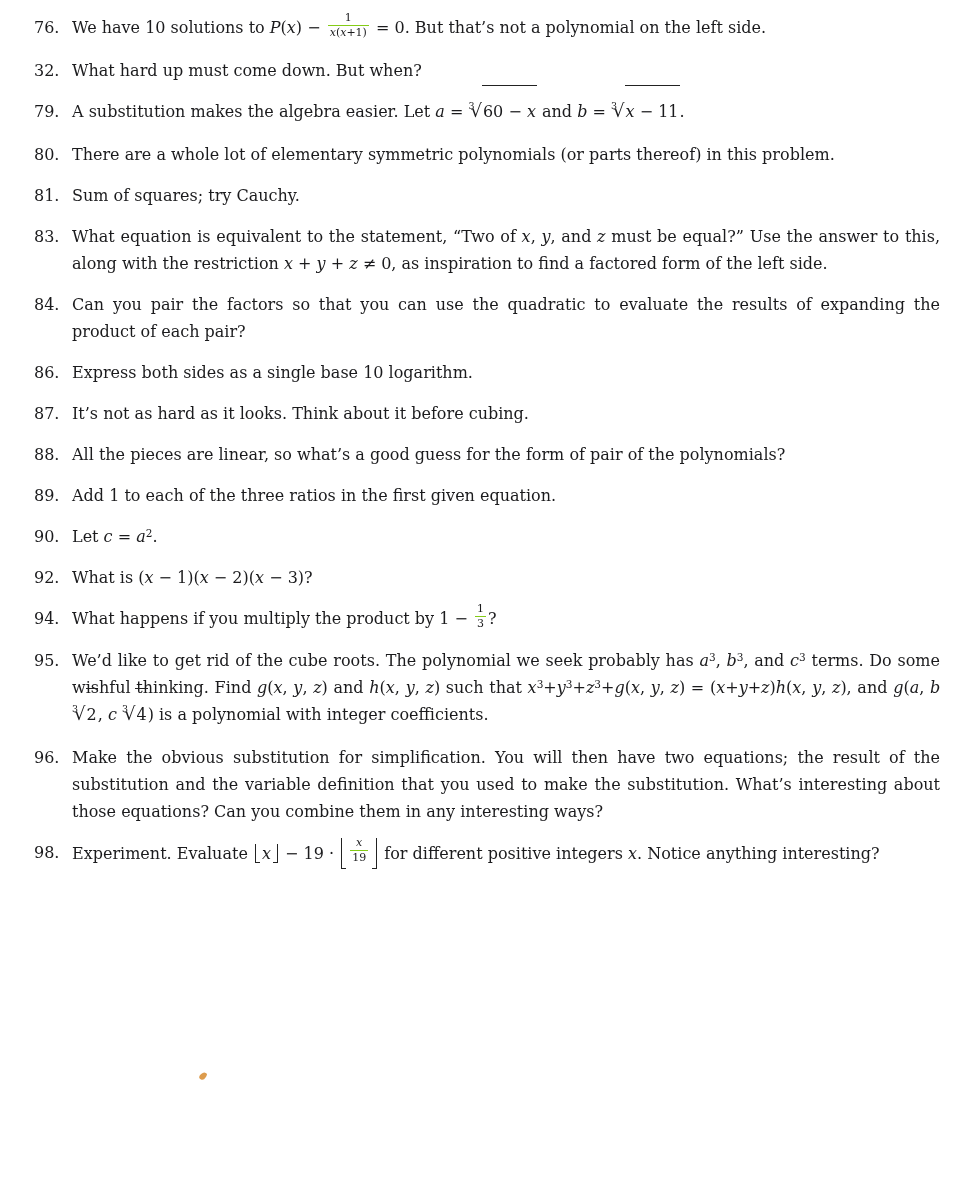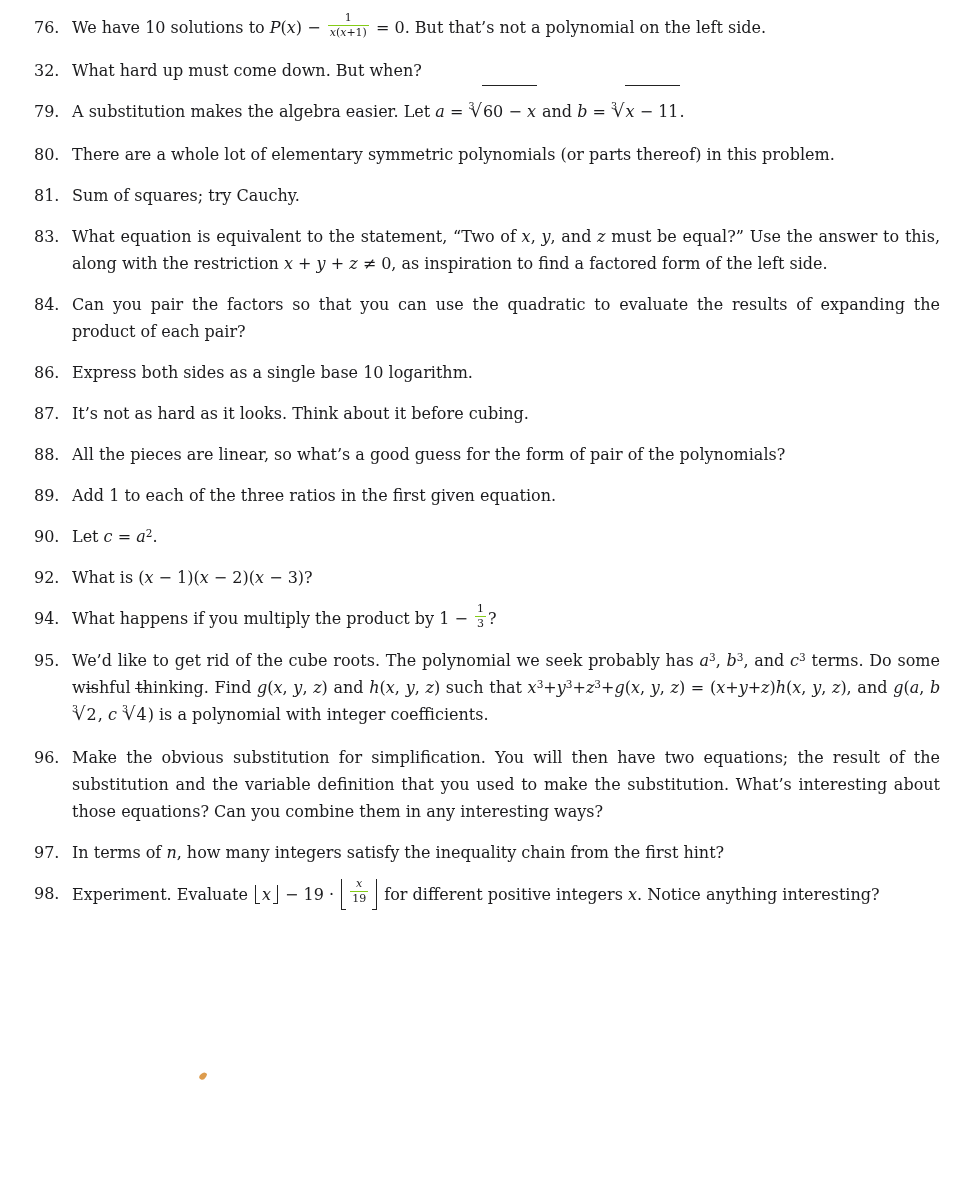--- a/index.html
+++ b/index.html
@@ -181,24 +181,20 @@
             <span class="fden">3</span>
           </span>?</span>
       </li>
       <li class="hint">
         <span class="num">95.</span>
         <span class="body">We’d like to get rid of the cube roots. The polynomial we seek probably has <i class="mi">a</i><sup>3</sup>, <i class="mi">b</i><sup>3</sup>, and <i class="mi">c</i><sup>3</sup> terms. Do some wishful thinking. Find <i class="mi">g</i>(<i class="mi">x</i>, <i class="mi">y</i>, <i class="mi">z</i>) and <i class="mi">h</i>(<i class="mi">x</i>, <i class="mi">y</i>, <i class="mi">z</i>) such that <i class="mi">x</i><sup>3</sup>+<i class="mi">y</i><sup>3</sup>+<i class="mi">z</i><sup>3</sup>+<i class="mi">g</i>(<i class="mi">x</i>, <i class="mi">y</i>, <i class="mi">z</i>) = (<i class="mi">x</i>+<i class="mi">y</i>+<i class="mi">z</i>)<i class="mi">h</i>(<i class="mi">x</i>, <i class="mi">y</i>, <i class="mi">z</i>), and <i class="mi">g</i>(<i class="mi">a</i>, <i class="mi">b</i> <span class="root"><span class="ridx">3</span><span class="rsign">√</span><span class="rarg">2</span></span>, <i class="mi">c</i> <span class="root"><span class="ridx">3</span><span class="rsign">√</span><span class="rarg">4</span></span>) is a polynomial with integer coefficients.</span>
       </li>
       <li class="hint">
         <span class="num">96.</span>
         <span class="body">Make the obvious substitution for simplification. You will then have two equations; the result of the substitution and the variable definition that you used to make the substitution. What’s interesting about those equations? Can you combine them in any interesting ways?</span>
-      </li>
-      <li class="hint">
-        <span class="num">97.</span>
-        <span class="body">In terms of <i class="mi">n</i>, how many integers satisfy the inequality chain from the first hint?</span>
       </li>
       <li class="hint">
         <span class="num">98.</span>
         <span class="body">Experiment. Evaluate <span class="bfloor">
             <span class="bfl"></span>
             <span class="bfc">
               <i class="mi">x</i>
             </span>
             <span class="bfr"></span>
           </span> − 19 · <span class="bfloor">

